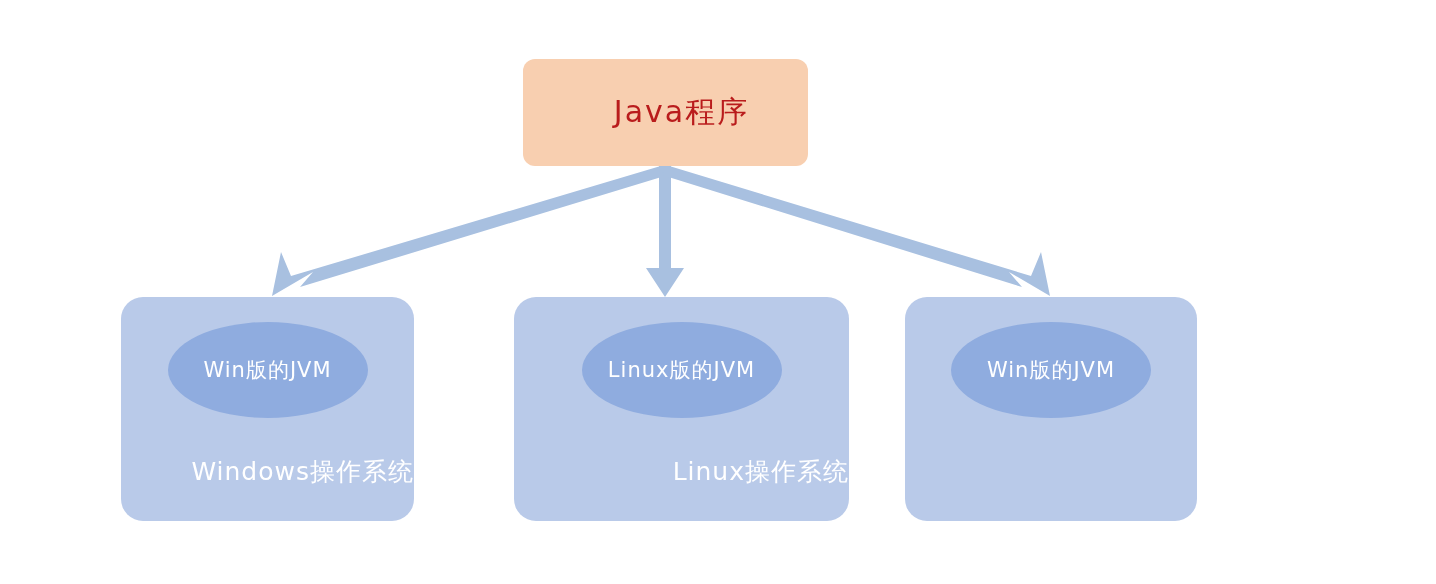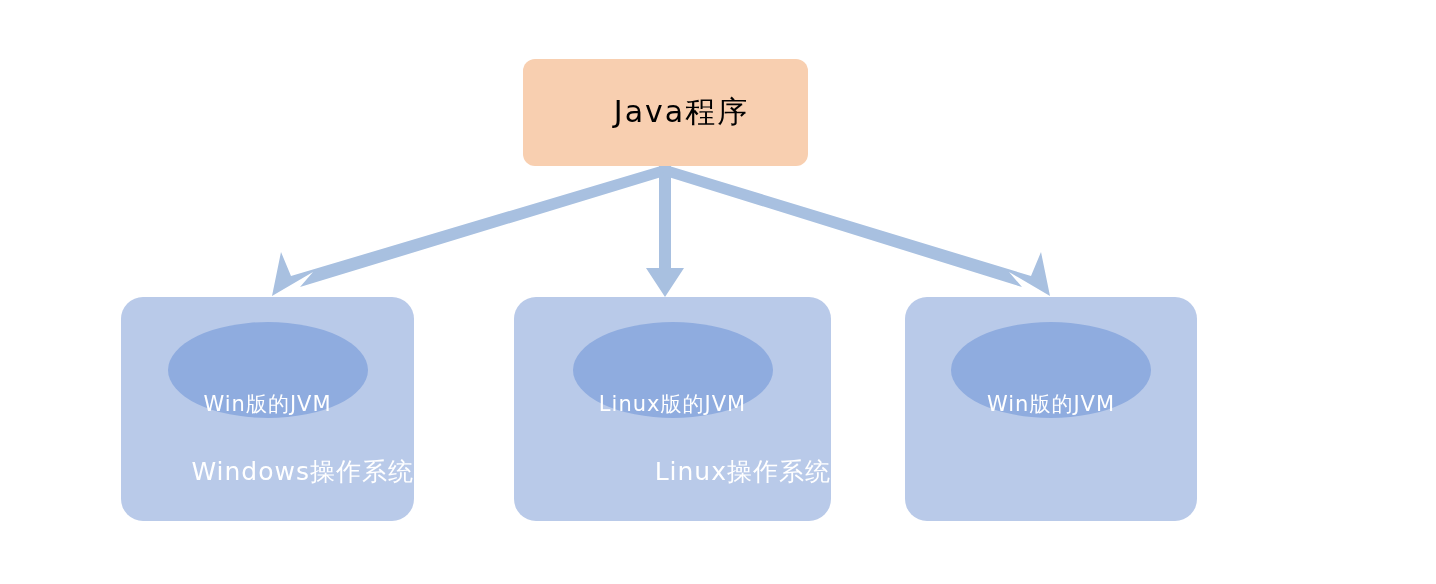--- a/index.html
+++ b/index.html
@@ -42,52 +42,52 @@
     width: 285px;
     height: 107px;
     background: #f8cfb0;
     border-radius: 12px;
     z-index: 2;
     display: flex;
     align-items: center;
     justify-content: center;
   }
   .node-top-label {
-    color: #000000;
+    color: #b91c1c;
     font-size: 30px;
     letter-spacing: 2px;
     font-weight: 400;
     white-space: nowrap;
     margin-left: 32px;
   }
 
   
   .node-os {
     position: absolute;
     top: 297px;
     height: 224px;
     background: #b9cae9;
     border-radius: 22px;
     z-index: 2;
   }
   #node-os-windows { left: 121px; width: 293px; }
-  #node-os-linux   { left: 514px; width: 317px; }
+  #node-os-linux   { left: 514px; width: 292px; padding-left: 43px; }
   #node-os-mac     { left: 905px; width: 292px; }
 
   .jvm-ellipse {
     position: absolute;
     top: 25px;
     left: 50%;
     transform: translateX(-50%);
     width: 200px;
     height: 96px;
     background: #8facdf;
     border-radius: 50%;
     display: flex;
-    align-items: flex-end;
+    align-items: center;
     justify-content: center;
   }
   .jvm-label {
     color: #ffffff;
     font-size: 21px;
     letter-spacing: 1px;
     white-space: nowrap;
   }
 
   .os-label {

